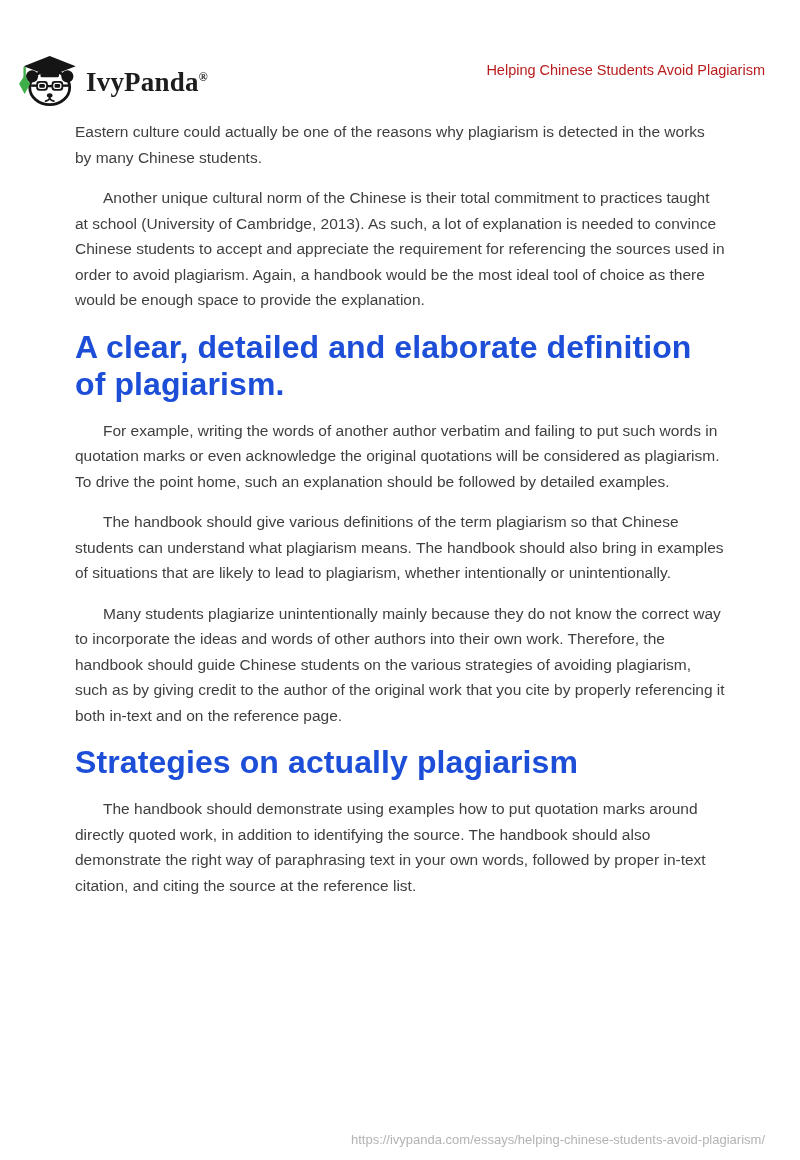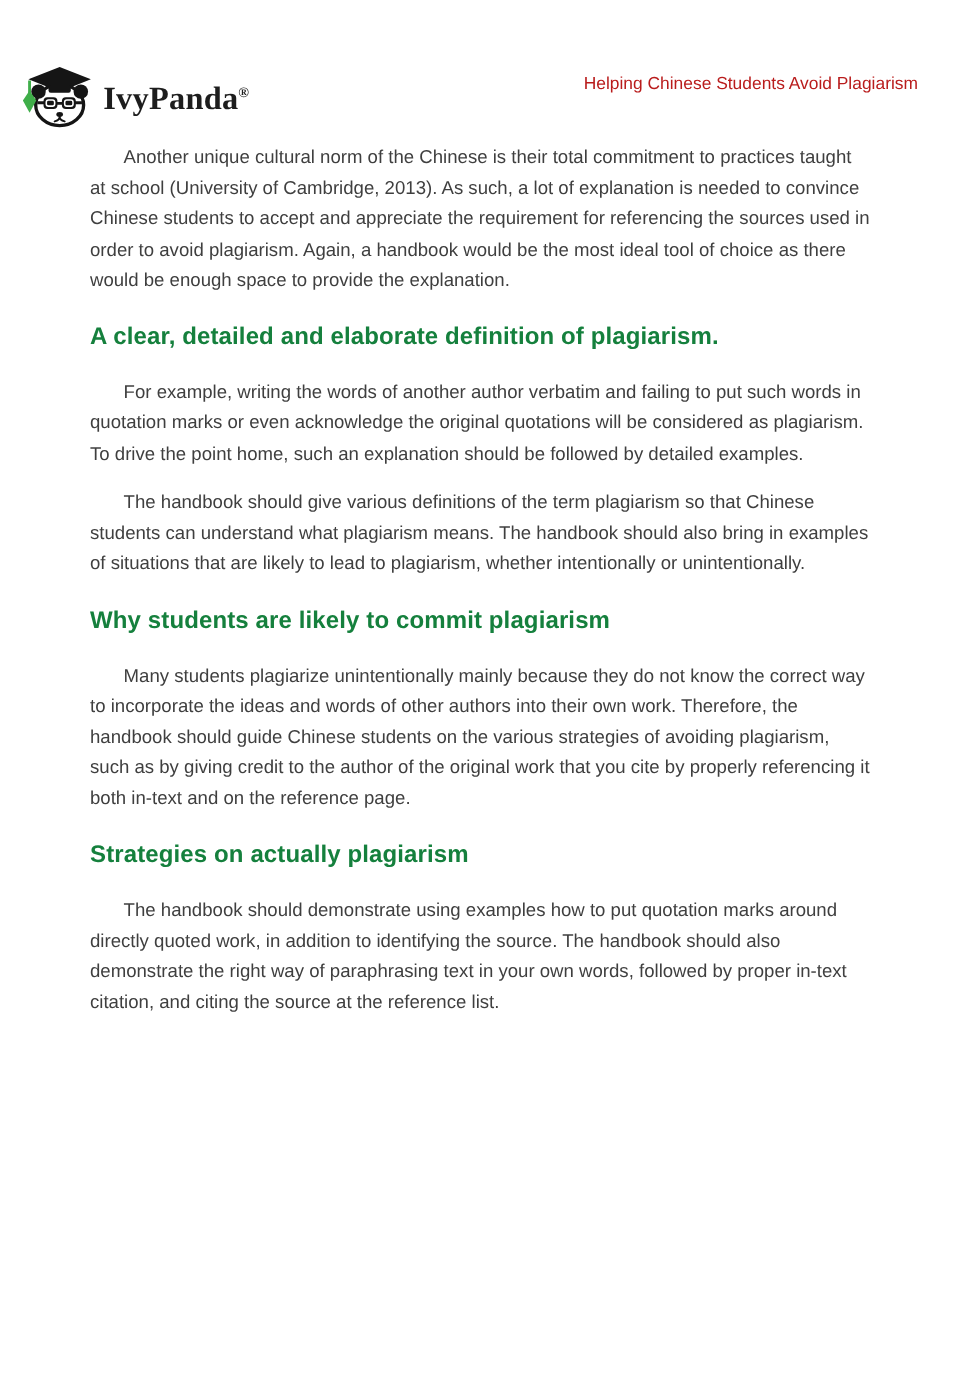--- a/index.html
+++ b/index.html
@@ -57,24 +57,24 @@
   }
   .content p {
     font-size: 15.5px;
     line-height: 25.5px;
     color: #3f3f3f;
     margin: 15px 0;
   }
   .content p.indent { text-indent: 28px; }
   .content > :first-child { margin-top: 0; }
   .content h2 {
-    font-size: 20px;
+    font-size: 32px;
     line-height: 37px;
     font-weight: 700;
-    color: #15803d;
+    color: #1d4ed8;
     margin: 16px 0 13px 0;
     letter-spacing: 0.1px;
   }
 
   
   .page-footer {
     position: absolute;
     right: 35px;
     bottom: 13px;
     font-size: 13px;
@@ -112,24 +112,25 @@
 
         <ellipse cx="37" cy="43.5" rx="3" ry="2.2" fill="#151515"></ellipse>
         <path d="M37,45.5 q0,3.2 -4.5,4.2 M37,45.5 q0,3.2 4.5,4.2" stroke="#151515" stroke-width="1.8" fill="none" stroke-linecap="round"></path>
       </svg>
       <div class="brand-text"><span>IvyPanda</span><sup>®</sup></div>
     </div>
     <div class="doc-title">Helping Chinese Students Avoid Plagiarism</div>
   </div>
 
   <div class="content">
+      <p>Eastern culture could actually be one of the reasons why plagiarism is detected in the works by many Chinese students.</p>
       <p class="indent">Another unique cultural norm of the Chinese is their total commitment to practices taught at school (University of Cambridge, 2013). As such, a lot of explanation is needed to convince Chinese students to accept and appreciate the requirement for referencing the sources used in order to avoid plagiarism. Again, a handbook would be the most ideal tool of choice as there would be enough space to provide the explanation.</p>
       <h2>A clear, detailed and elaborate definition of plagiarism.</h2>
       <p class="indent">For example, writing the words of another author verbatim and failing to put such words in quotation marks or even acknowledge the original quotations will be considered as plagiarism. To drive the point home, such an explanation should be followed by detailed examples.</p>
       <p class="indent">The handbook should give various definitions of the term plagiarism so that Chinese students can understand what plagiarism means. The handbook should also bring in examples of situations that are likely to lead to plagiarism, whether intentionally or unintentionally.</p>
-      <h2>Why students are likely to commit plagiarism</h2>
       <p class="indent">Many students plagiarize unintentionally mainly because they do not know the correct way to incorporate the ideas and words of other authors into their own work. Therefore, the handbook should guide Chinese students on the various strategies of avoiding plagiarism, such as by giving credit to the author of the original work that you cite by properly referencing it both in-text and on the reference page.</p>
       <h2>Strategies on actually plagiarism</h2>
       <p class="indent">The handbook should demonstrate using examples how to put quotation marks around directly quoted work, in addition to identifying the source. The handbook should also demonstrate the right way of paraphrasing text in your own words, followed by proper in-text citation, and citing the source at the reference list.</p>
     </div>
 
+  <div class="page-footer">https://ivypanda.com/essays/helping-chinese-students-avoid-plagiarism/</div>
 
 </div>
 
 </body></html>

